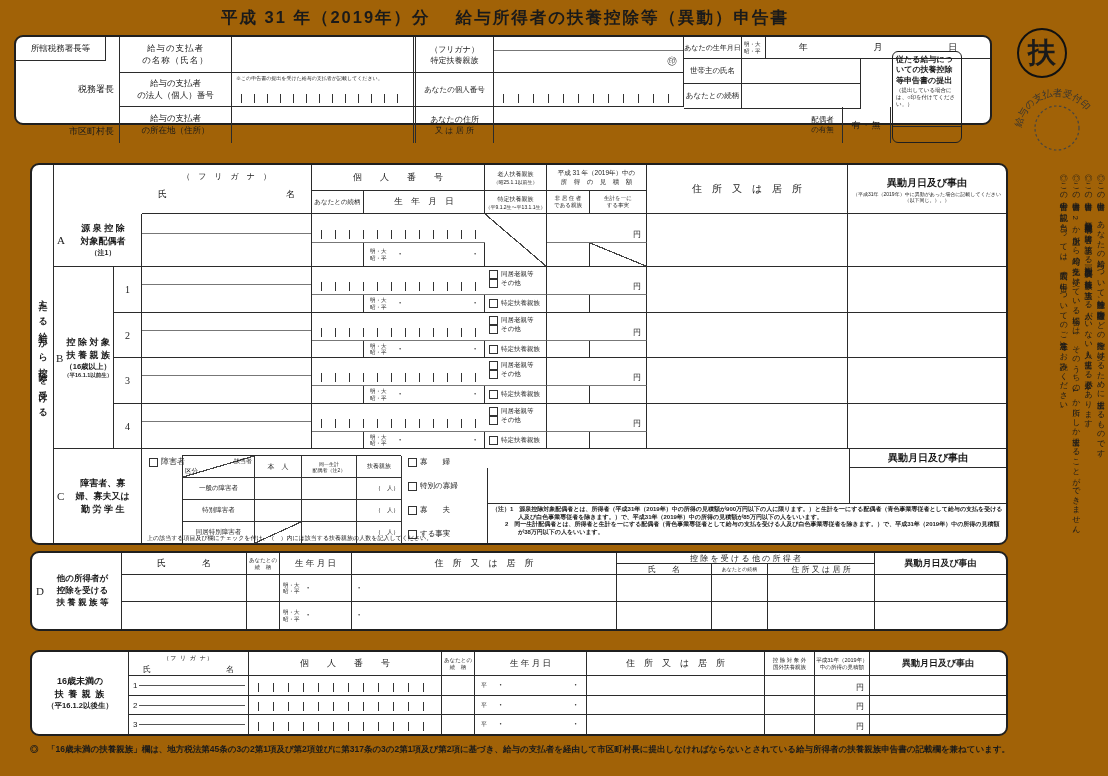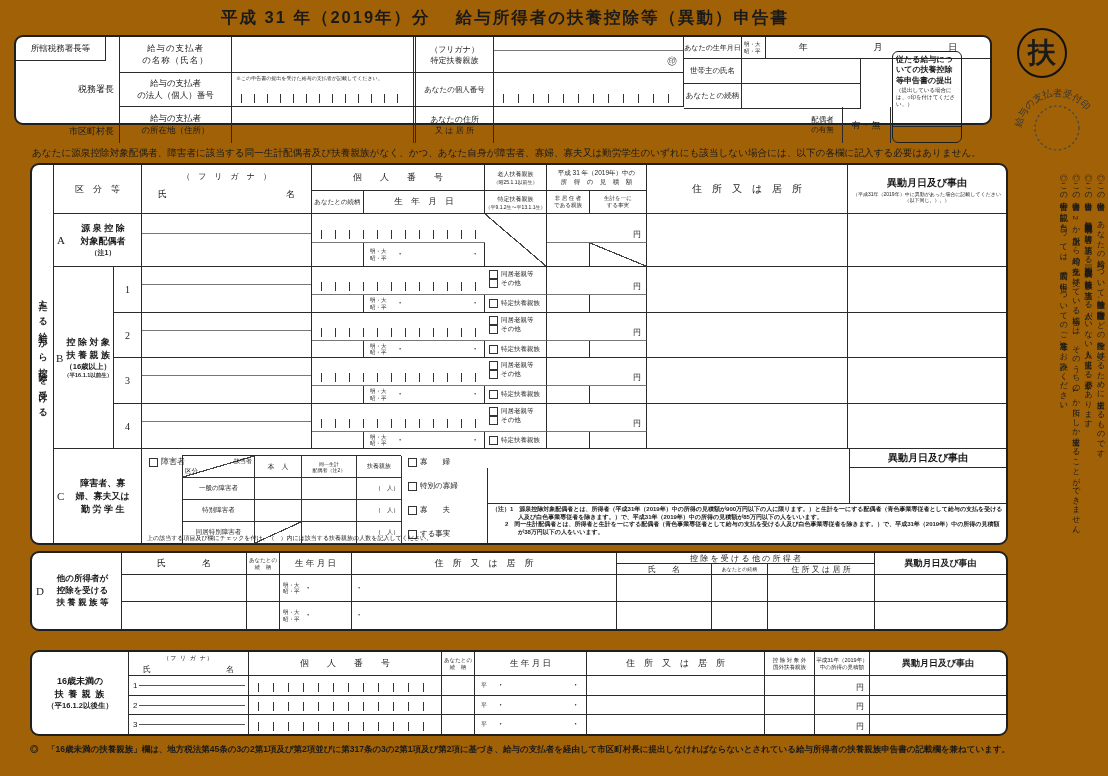--- a/index.html
+++ b/index.html
@@ -126,29 +126,27 @@
   <svg class="c" style="left:1008px;top:80px" width="98" height="78" viewBox="0 0 98 78">
     <defs>
         <path id="arcp" d="M 13,52 A 36,36 0 0 1 85,52" fill="none"></path>
       </defs>
     <circle cx="49" cy="48" r="22" fill="none" stroke="#444" stroke-width="1.2" stroke-dasharray="2.5 2.5"></circle>
     <text font-size="9.5" fill="#333">
       <textPath href="#arcp" startOffset="4%">給与の支払者受付印</textPath>
     </text>
   </svg>
 
-  <div class="c" style="left:32px;top:147px;width:980px;height:13px;font-size:9.6px;white-space:nowrap">あなたに源泉控除対象配偶者、障害者に該当する同一生計配偶者及び扶養親族がなく、かつ、あなた自身が障害者、寡婦、寡夫又は勤労学生のいずれにも該当しない場合には、以下の各欄に記入する必要はありません。</div>
 
   <div class="rbox" style="left:30px;top:163px;width:978px;height:382px">
 
     <div class="c bR ctr" style="left:0;top:0;width:22px;height:378px">
       <div class="vtx f9 b ls4">主たる給与から控除を受ける</div>
     </div>
 
-    <div class="c bR bB ctr f9" style="left:22px;top:0;width:88px;height:49px">区　分　等</div>
     <div class="c bR bB" style="left:110px;top:0;width:170px;height:49px">
       <div class="ctr f8" style="margin-top:6px">（　フ　リ　ガ　ナ　）</div>
       <div class="f9" style="display:flex;justify-content:space-between;padding:6px 16px 0 16px">
         <span>氏</span>
         <span>名</span>
       </div>
     </div>
     <div class="c bR bB ctr f9" style="left:280px;top:0;width:173px;height:26px">個　　人　　番　　号</div>
     <div class="c bR bB ctr f65" style="left:280px;top:26px;width:52px;height:23px">あなたとの続柄</div>
     <div class="c bR bB ctr f85" style="left:332px;top:26px;width:121px;height:23px">生　年　月　日</div>

